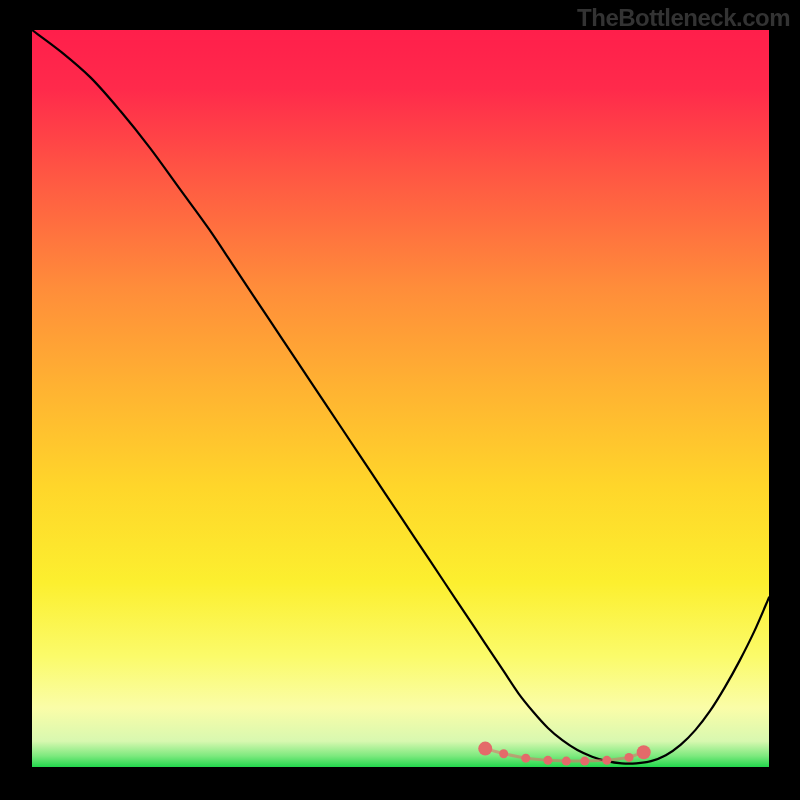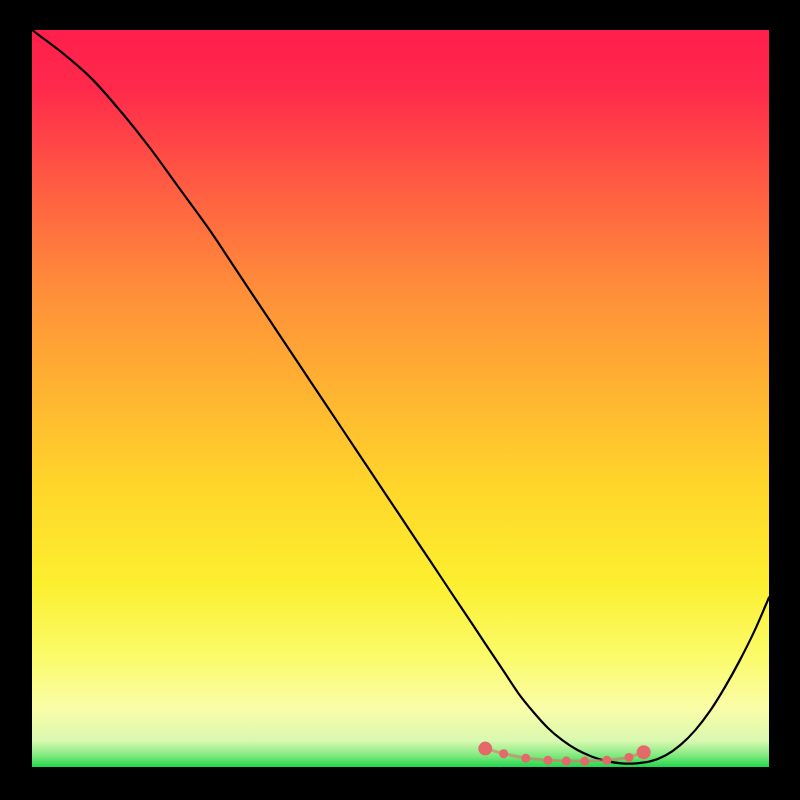--- a/index.html
+++ b/index.html
@@ -27,20 +27,21 @@
     top: 30px;
     width: 737px;
     height: 737px;
   }
   svg { display: block; }
 </style>
 </head>
 <body>
 
 <div class="frame">
+  <div class="attribution">TheBottleneck.com</div>
   <div class="plot-area">
     <svg id="chart-svg" width="737" height="737" viewBox="0 0 737 737">
       <defs>
         <linearGradient id="bg-grad" x1="0" y1="0" x2="0" y2="1">
             <stop offset="0.00%" stop-color="#ff1f4b"></stop>
             <stop offset="8.00%" stop-color="#ff2a4b"></stop>
             <stop offset="20.00%" stop-color="#ff5843"></stop>
             <stop offset="35.00%" stop-color="#ff8d3a"></stop>
             <stop offset="48.00%" stop-color="#ffb132"></stop>
             <stop offset="62.00%" stop-color="#ffd62a"></stop>

